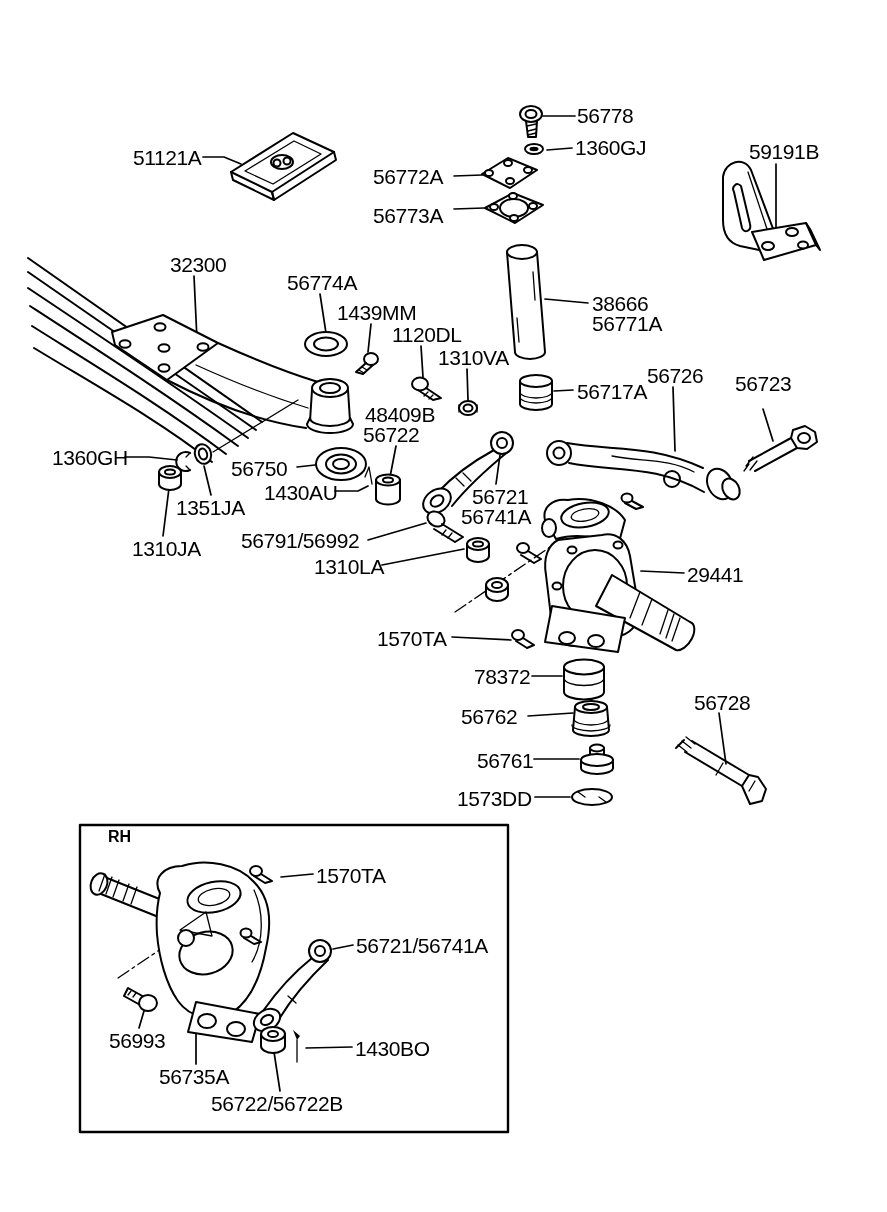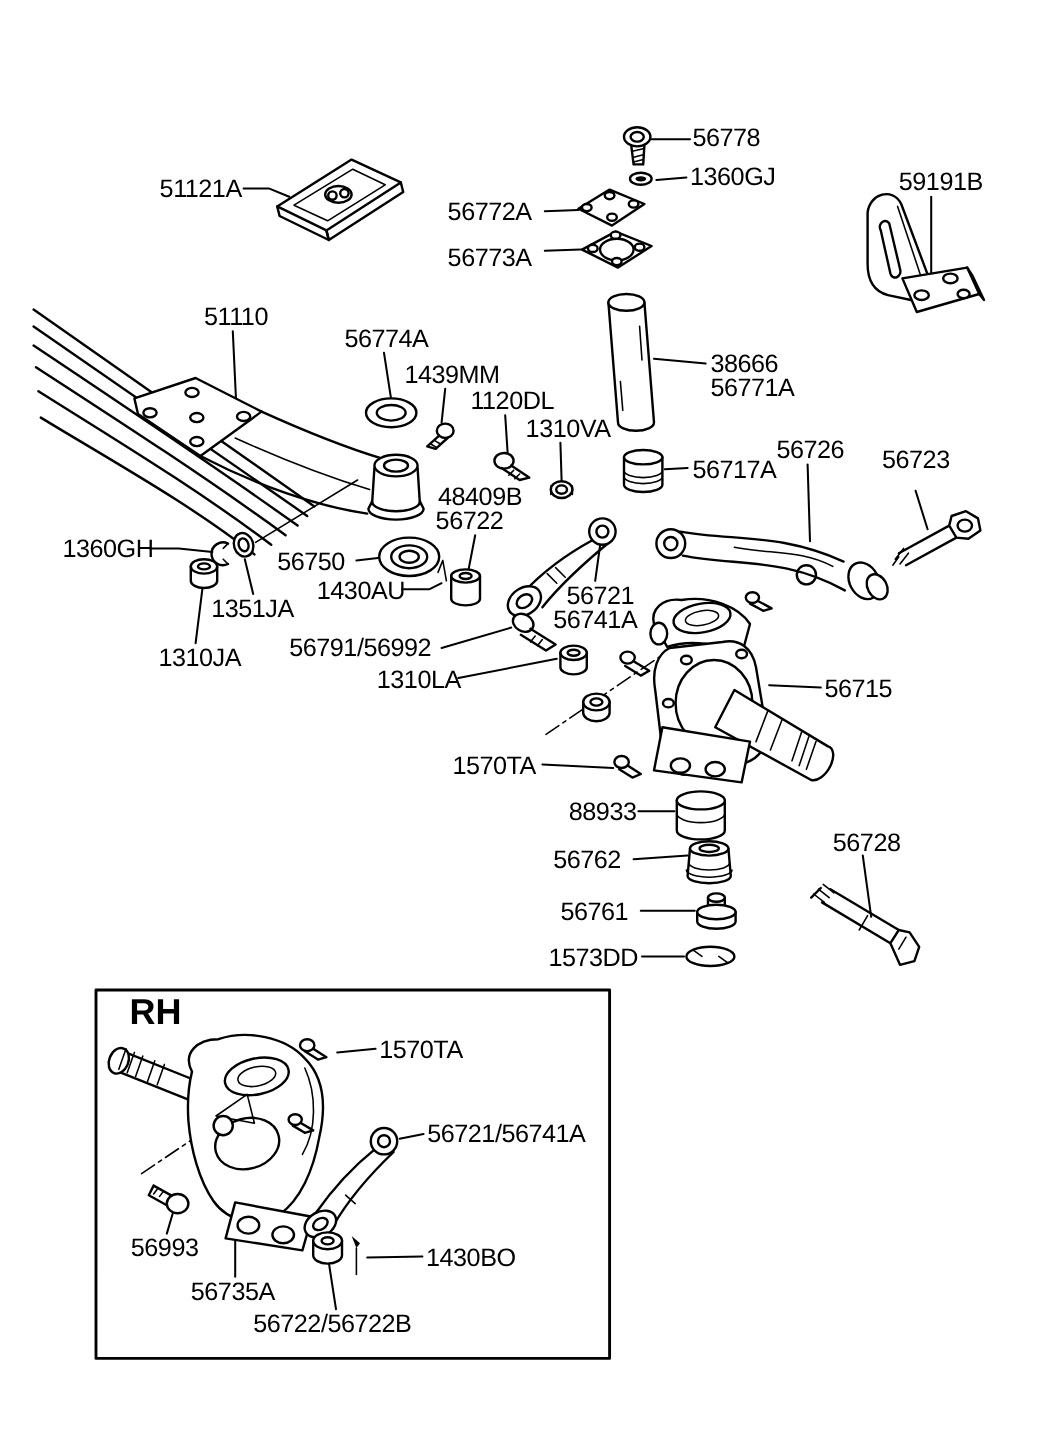--- a/index.html
+++ b/index.html
@@ -15,21 +15,21 @@
   #art .w{fill:#ffffff;}
   #art .ld{stroke-width:1.7;}
   #art .thin{stroke-width:1.3;}
   #art .dd{stroke-width:1.3;stroke-dasharray:13 4 3 4;}
   #art .blk{fill:#000;stroke:none;}
   #art .box{stroke-width:2.4;}
   .lbl{
     position:absolute;color:#000;font-size:21px;line-height:1.0;
     letter-spacing:-0.4px;white-space:nowrap;
   }
-  .lbl.bold{font-weight:bold;font-size:30px;letter-spacing:0;}
+  .lbl.bold{font-weight:bold;font-size:16px;letter-spacing:0;}
 </style>
 </head>
 <body>
 
 <div class="stage">
 
 <svg id="art" width="887" height="1212" viewBox="0 0 887 1212">
 
   <g>
     <path class="ld" d="M575 116 L543 116"></path>
@@ -386,46 +386,46 @@
   </g>
 
 </svg>
 
   <div class="lbl" style="left:577px;top:105px">56778</div>
   <div class="lbl" style="left:575px;top:137px">1360GJ</div>
   <div class="lbl" style="left:133px;top:147px">51121A</div>
   <div class="lbl" style="left:373px;top:166px">56772A</div>
   <div class="lbl" style="left:373px;top:205px">56773A</div>
   <div class="lbl" style="left:749px;top:141px">59191B</div>
-  <div class="lbl" style="left:170px;top:254px">51110</div>
+  <div class="lbl" style="left:170px;top:254px">32300</div>
   <div class="lbl" style="left:287px;top:272px">56774A</div>
   <div class="lbl" style="left:337px;top:302px">1439MM</div>
   <div class="lbl" style="left:392px;top:324px">1120DL</div>
   <div class="lbl" style="left:438px;top:347px">1310VA</div>
   <div class="lbl" style="left:592px;top:293px">38666</div>
   <div class="lbl" style="left:592px;top:313px">56771A</div>
   <div class="lbl" style="left:577px;top:381px">56717A</div>
   <div class="lbl" style="left:647px;top:365px">56726</div>
   <div class="lbl" style="left:735px;top:373px">56723</div>
   <div class="lbl" style="left:365px;top:404px">48409B</div>
   <div class="lbl" style="left:363px;top:424px">56722</div>
   <div class="lbl" style="left:52px;top:447px">1360GH</div>
   <div class="lbl" style="left:231px;top:458px">56750</div>
   <div class="lbl" style="left:264px;top:482px">1430AU</div>
   <div class="lbl" style="left:176px;top:497px">1351JA</div>
   <div class="lbl" style="left:472px;top:486px">56721</div>
   <div class="lbl" style="left:461px;top:506px">56741A</div>
   <div class="lbl" style="left:132px;top:538px">1310JA</div>
   <div class="lbl" style="left:241px;top:530px">56791/56992</div>
   <div class="lbl" style="left:314px;top:556px">1310LA</div>
-  <div class="lbl" style="left:687px;top:564px">56715</div>
+  <div class="lbl" style="left:687px;top:564px">29441</div>
   <div class="lbl" style="left:377px;top:628px">1570TA</div>
-  <div class="lbl" style="left:474px;top:666px">88933</div>
+  <div class="lbl" style="left:474px;top:666px">78372</div>
   <div class="lbl" style="left:461px;top:706px">56762</div>
-  <div class="lbl" style="left:467px;top:750px">56761</div>
+  <div class="lbl" style="left:477px;top:750px">56761</div>
   <div class="lbl" style="left:457px;top:788px">1573DD</div>
   <div class="lbl" style="left:694px;top:692px">56728</div>
   <div class="lbl bold" style="left:108px;top:829px">RH</div>
   <div class="lbl" style="left:316px;top:865px">1570TA</div>
   <div class="lbl" style="left:356px;top:935px">56721/56741A</div>
   <div class="lbl" style="left:109px;top:1030px">56993</div>
   <div class="lbl" style="left:159px;top:1066px">56735A</div>
   <div class="lbl" style="left:355px;top:1038px">1430BO</div>
   <div class="lbl" style="left:211px;top:1093px">56722/56722B</div>
 

